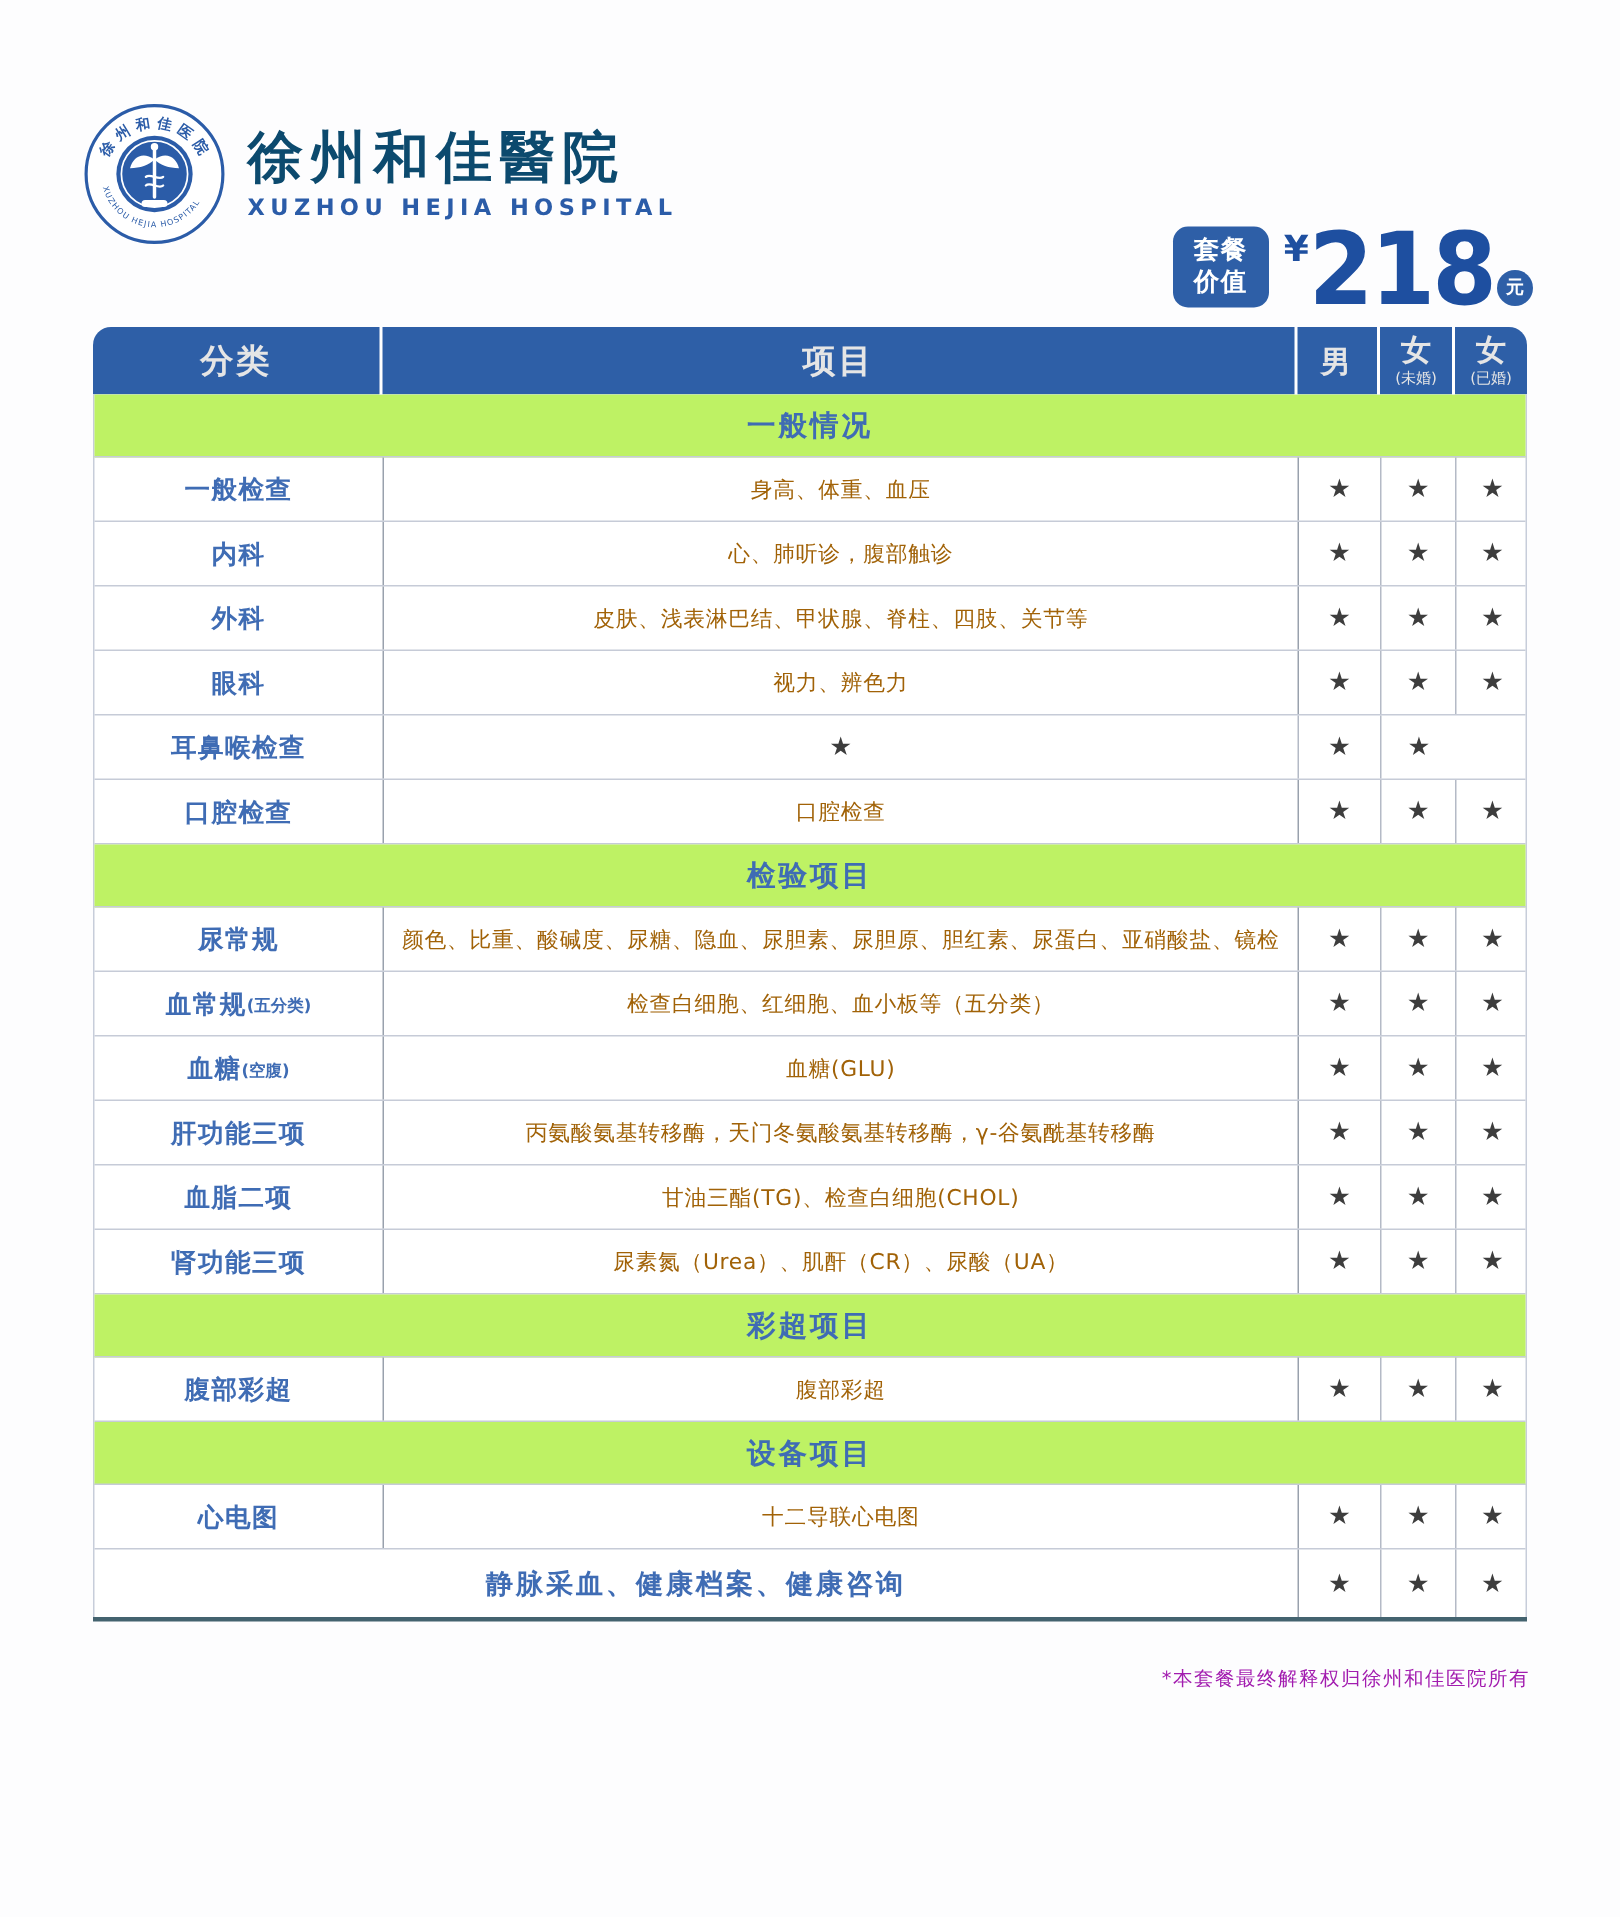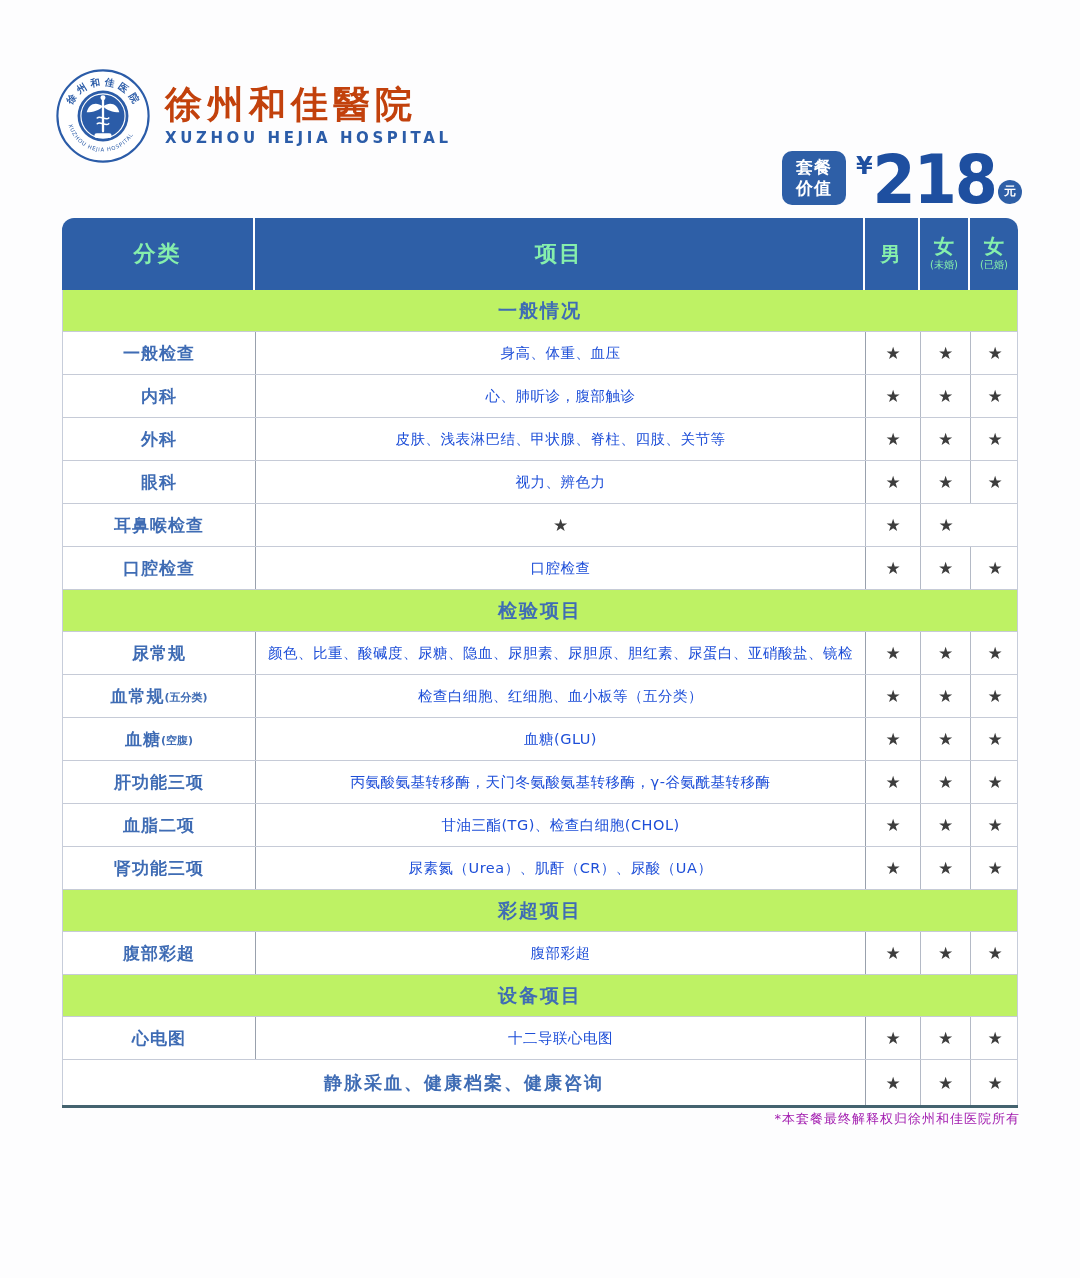--- a/index.html
+++ b/index.html
@@ -5,58 +5,58 @@
   * { margin:0; padding:0; box-sizing:border-box; }
   html,body { background:#ffffff; }
   body { font-family:"DejaVu Sans","Liberation Sans",sans-serif; }
   .page { position:relative; width:1080px; height:1278px; background:#fdfdfe; overflow:hidden; }
 
   
   .logo-wrap { position:absolute; left:55px; top:68px; display:flex; align-items:center; }
   .logo-seal { width:96px; height:96px; }
   .brand-text { margin-left:14px; }
   .brand-zh { font-family:Liberation Sans, sans-serif; font-weight:bold;
-              color:#c2410c; font-size:37px; letter-spacing:5px; line-height:1.1; }
+              color:#0c4a6e; font-size:37px; letter-spacing:5px; line-height:1.1; }
   .brand-en { color:#2b5ca8; font-size:15px; font-weight:bold; letter-spacing:3.6px; margin-top:4px; }
 
   
   .price-wrap { position:absolute; top:150px; right:58px; display:flex; align-items:center; }
   .price-tag { background:#2e5fa7; border-radius:10px; width:64px; height:54px;
                display:flex; flex-direction:column; align-items:center; justify-content:center;
                color:#fff; font-size:17px; font-weight:bold; line-height:1.25; letter-spacing:1px; }
   .price-amount { display:flex; align-items:flex-start; margin-left:10px; color:#1e4fa0; }
   .yen { font-size:24px; font-weight:bold; margin-top:2px; }
   .num { font-size:62px; font-weight:bold; letter-spacing:-2px; line-height:0.9;
          transform:scaleY(1.08); transform-origin:top; }
   .yuan-bubble { align-self:flex-end; width:24px; height:24px; background:#2e5fa7; color:#fff;
                  border-radius:50%; font-size:12px; font-weight:bold; display:flex;
                  align-items:center; justify-content:center; margin-left:2px; margin-bottom:2px; }
 
   
   .pkg-table { position:absolute; left:62px; top:218px; width:956px;
                border-bottom:3px solid #44636f; }
   .t-grid { display:grid; grid-template-columns:193px 610px 55px 50px 48px; }
-  .t-head { background:#2e5fa7; height:72px; border-radius:12px 12px 12px 0;
-            border-radius:12px 12px 0 0; color:#86efac; }
+  .t-head { background:#2e5fa7; height:45px; border-radius:12px 12px 12px 0;
+            border-radius:12px 12px 0 0; color:#e5e5e5; }
   .t-head .hcell { display:flex; flex-direction:column; align-items:center; justify-content:center;
                    border-right:2px solid #ffffff; font-weight:bold; }
   .t-head .hcell:last-child { border-right:none; }
   .h-main { font-size:22px; letter-spacing:2px; }
   .h-sex { font-size:20px; line-height:1; }
   .h-sub { font-size:10px; font-weight:normal; margin-top:2px; letter-spacing:0; }
   .t-body { border-left:1px solid #c7cdda; border-right:1px solid #c7cdda; background:#fff; }
   .t-section { height:42px; background:#bef264; color:#3f6cb4; font-weight:bold; font-size:19px;
                letter-spacing:2px; display:flex; align-items:center; justify-content:center;
                border-bottom:1px solid #c6cbd7; }
   .t-row { height:43px; border-bottom:1px solid #c6cbd7; }
   .t-row:last-child { border-bottom:none; }
   .cell { display:flex; align-items:center; justify-content:center; }
   .cat  { color:#3f6cb4; font-weight:bold; font-size:17px; border-right:1px solid #99a1ad; letter-spacing:1px; }
   .cat .suffix { font-size:11px; font-weight:bold; letter-spacing:0; margin-top:3px; }
-  .item { color:#1d4ed8; font-size:14.5px; border-right:1px solid #99a1ad; letter-spacing:0.5px;
+  .item { color:#a16207; font-size:14.5px; border-right:1px solid #99a1ad; letter-spacing:0.5px;
           padding:0 8px; text-align:center; }
   .star-cell { color:#3d3d3d; font-size:17px; border-right:1px solid #b4bac6; }
   .star-cell:last-child { border-right:none; }
   .t-summary { height:45px; }
   .t-summary .sum-label { grid-column:1 / 3; display:flex; align-items:center; justify-content:center;
                color:#3f6cb4; font-weight:bold; font-size:18px; letter-spacing:2px;
                border-right:1px solid #99a1ad; }
 
   
   .footnote { position:absolute; top:1110px; right:60px; color:#a21caf; font-size:13px; letter-spacing:1px; }

